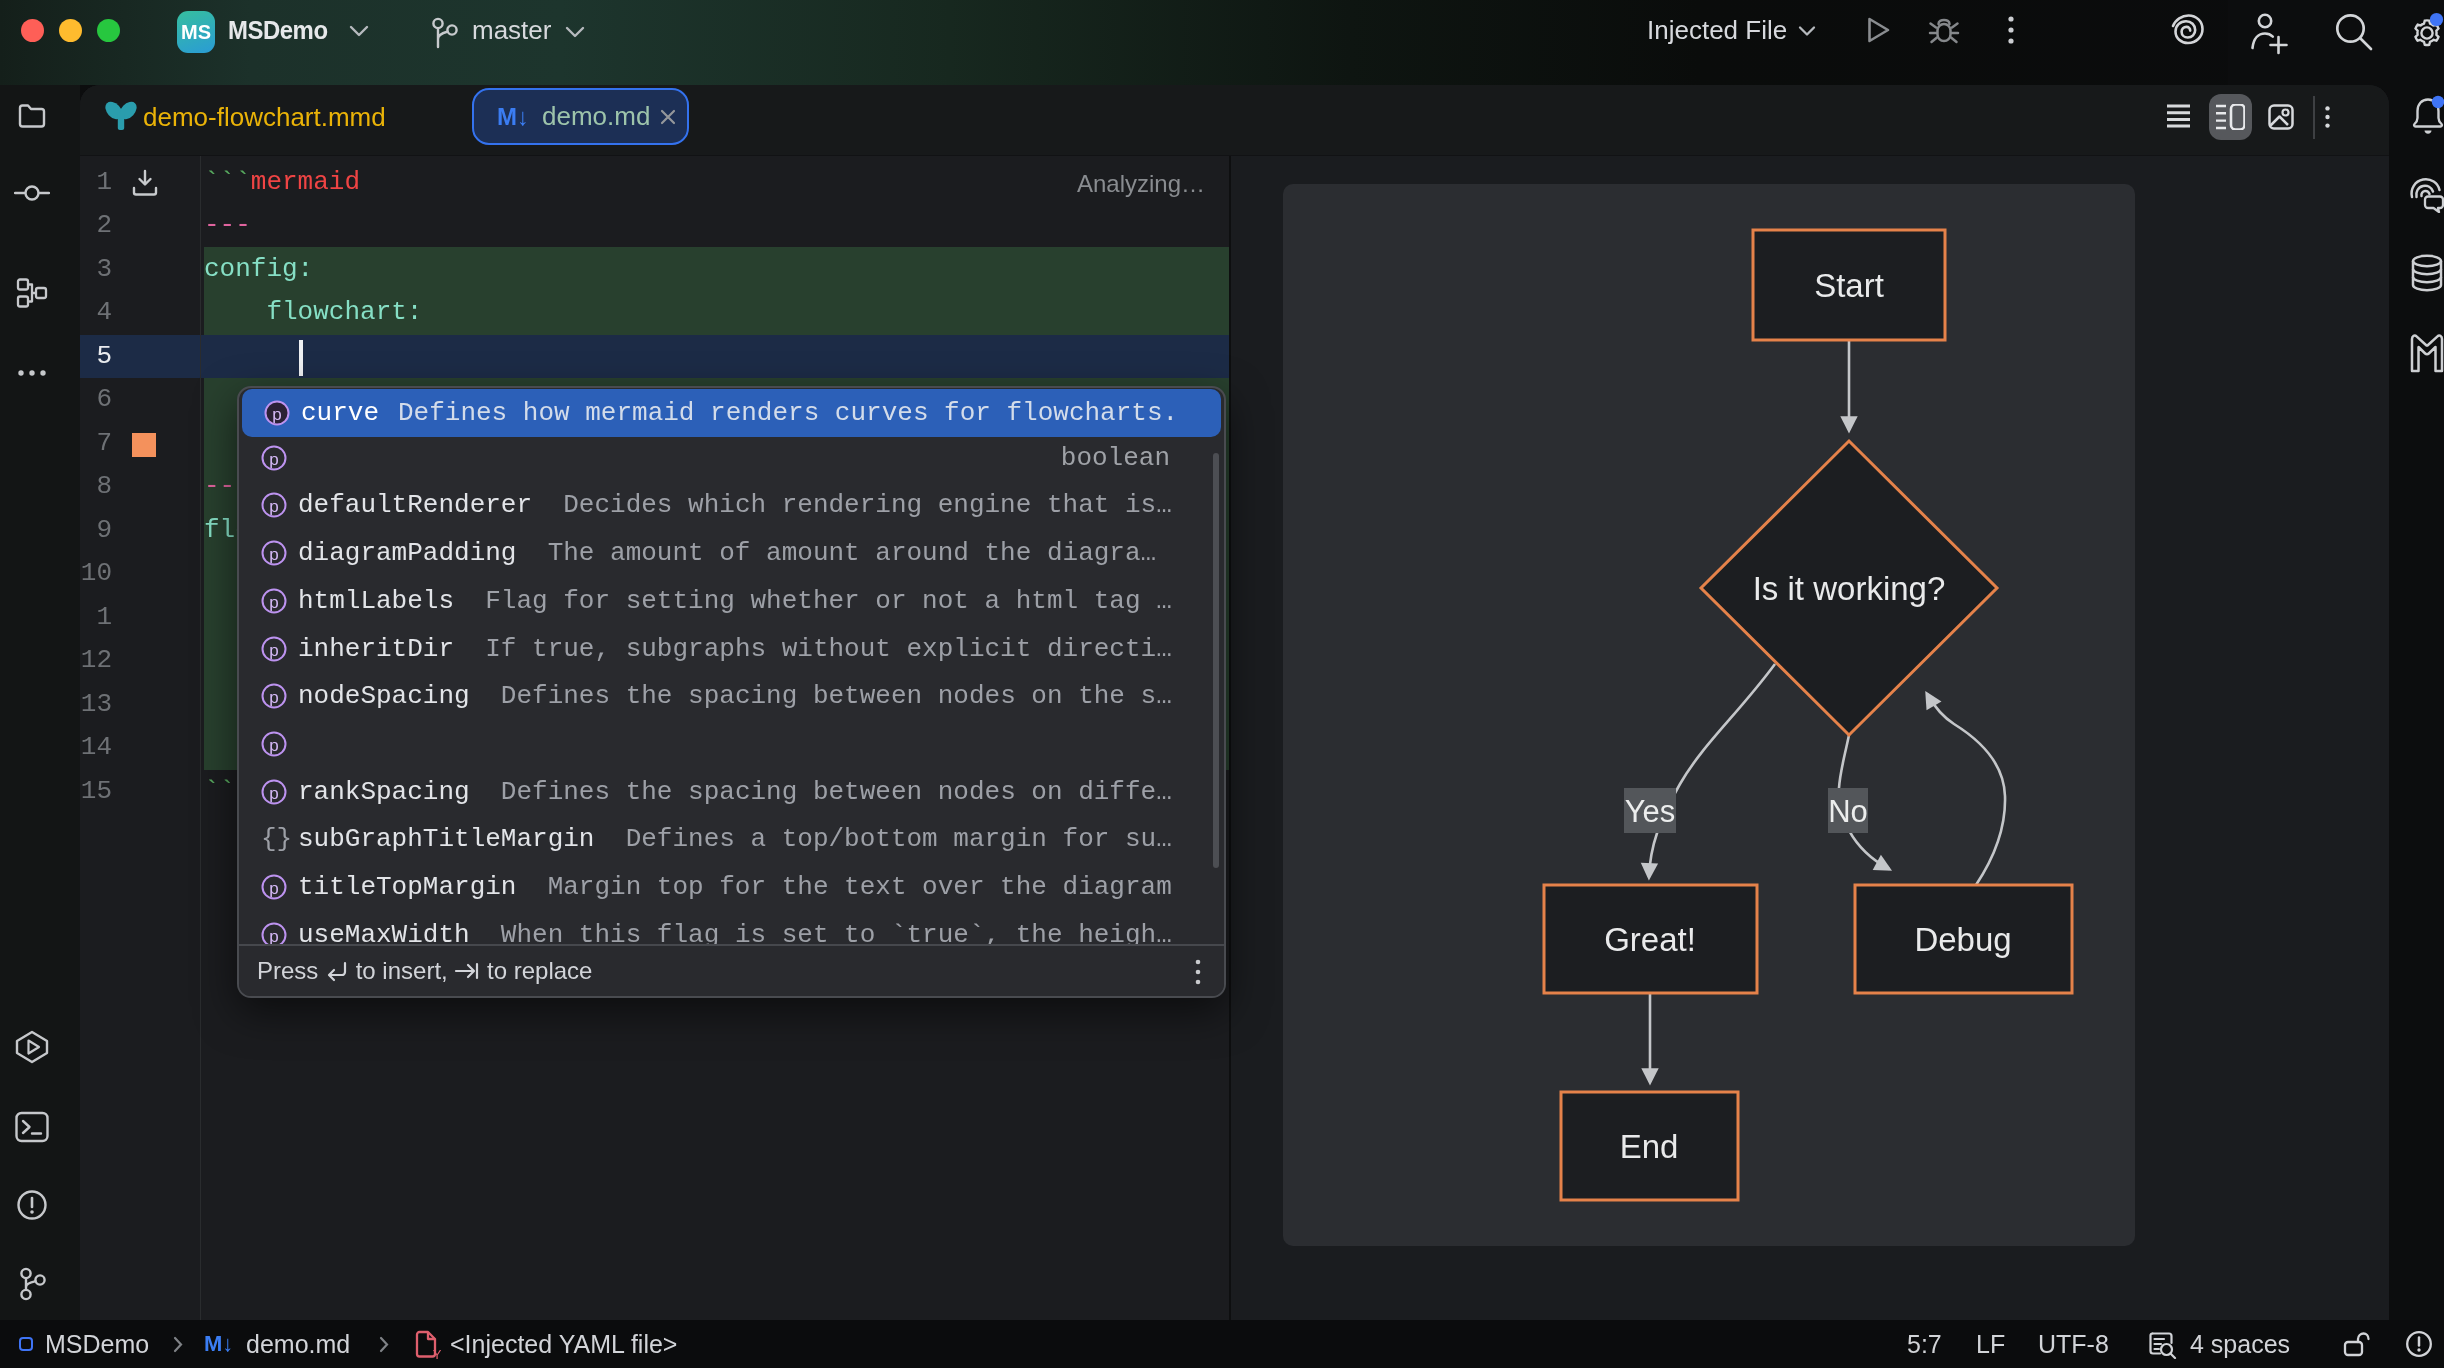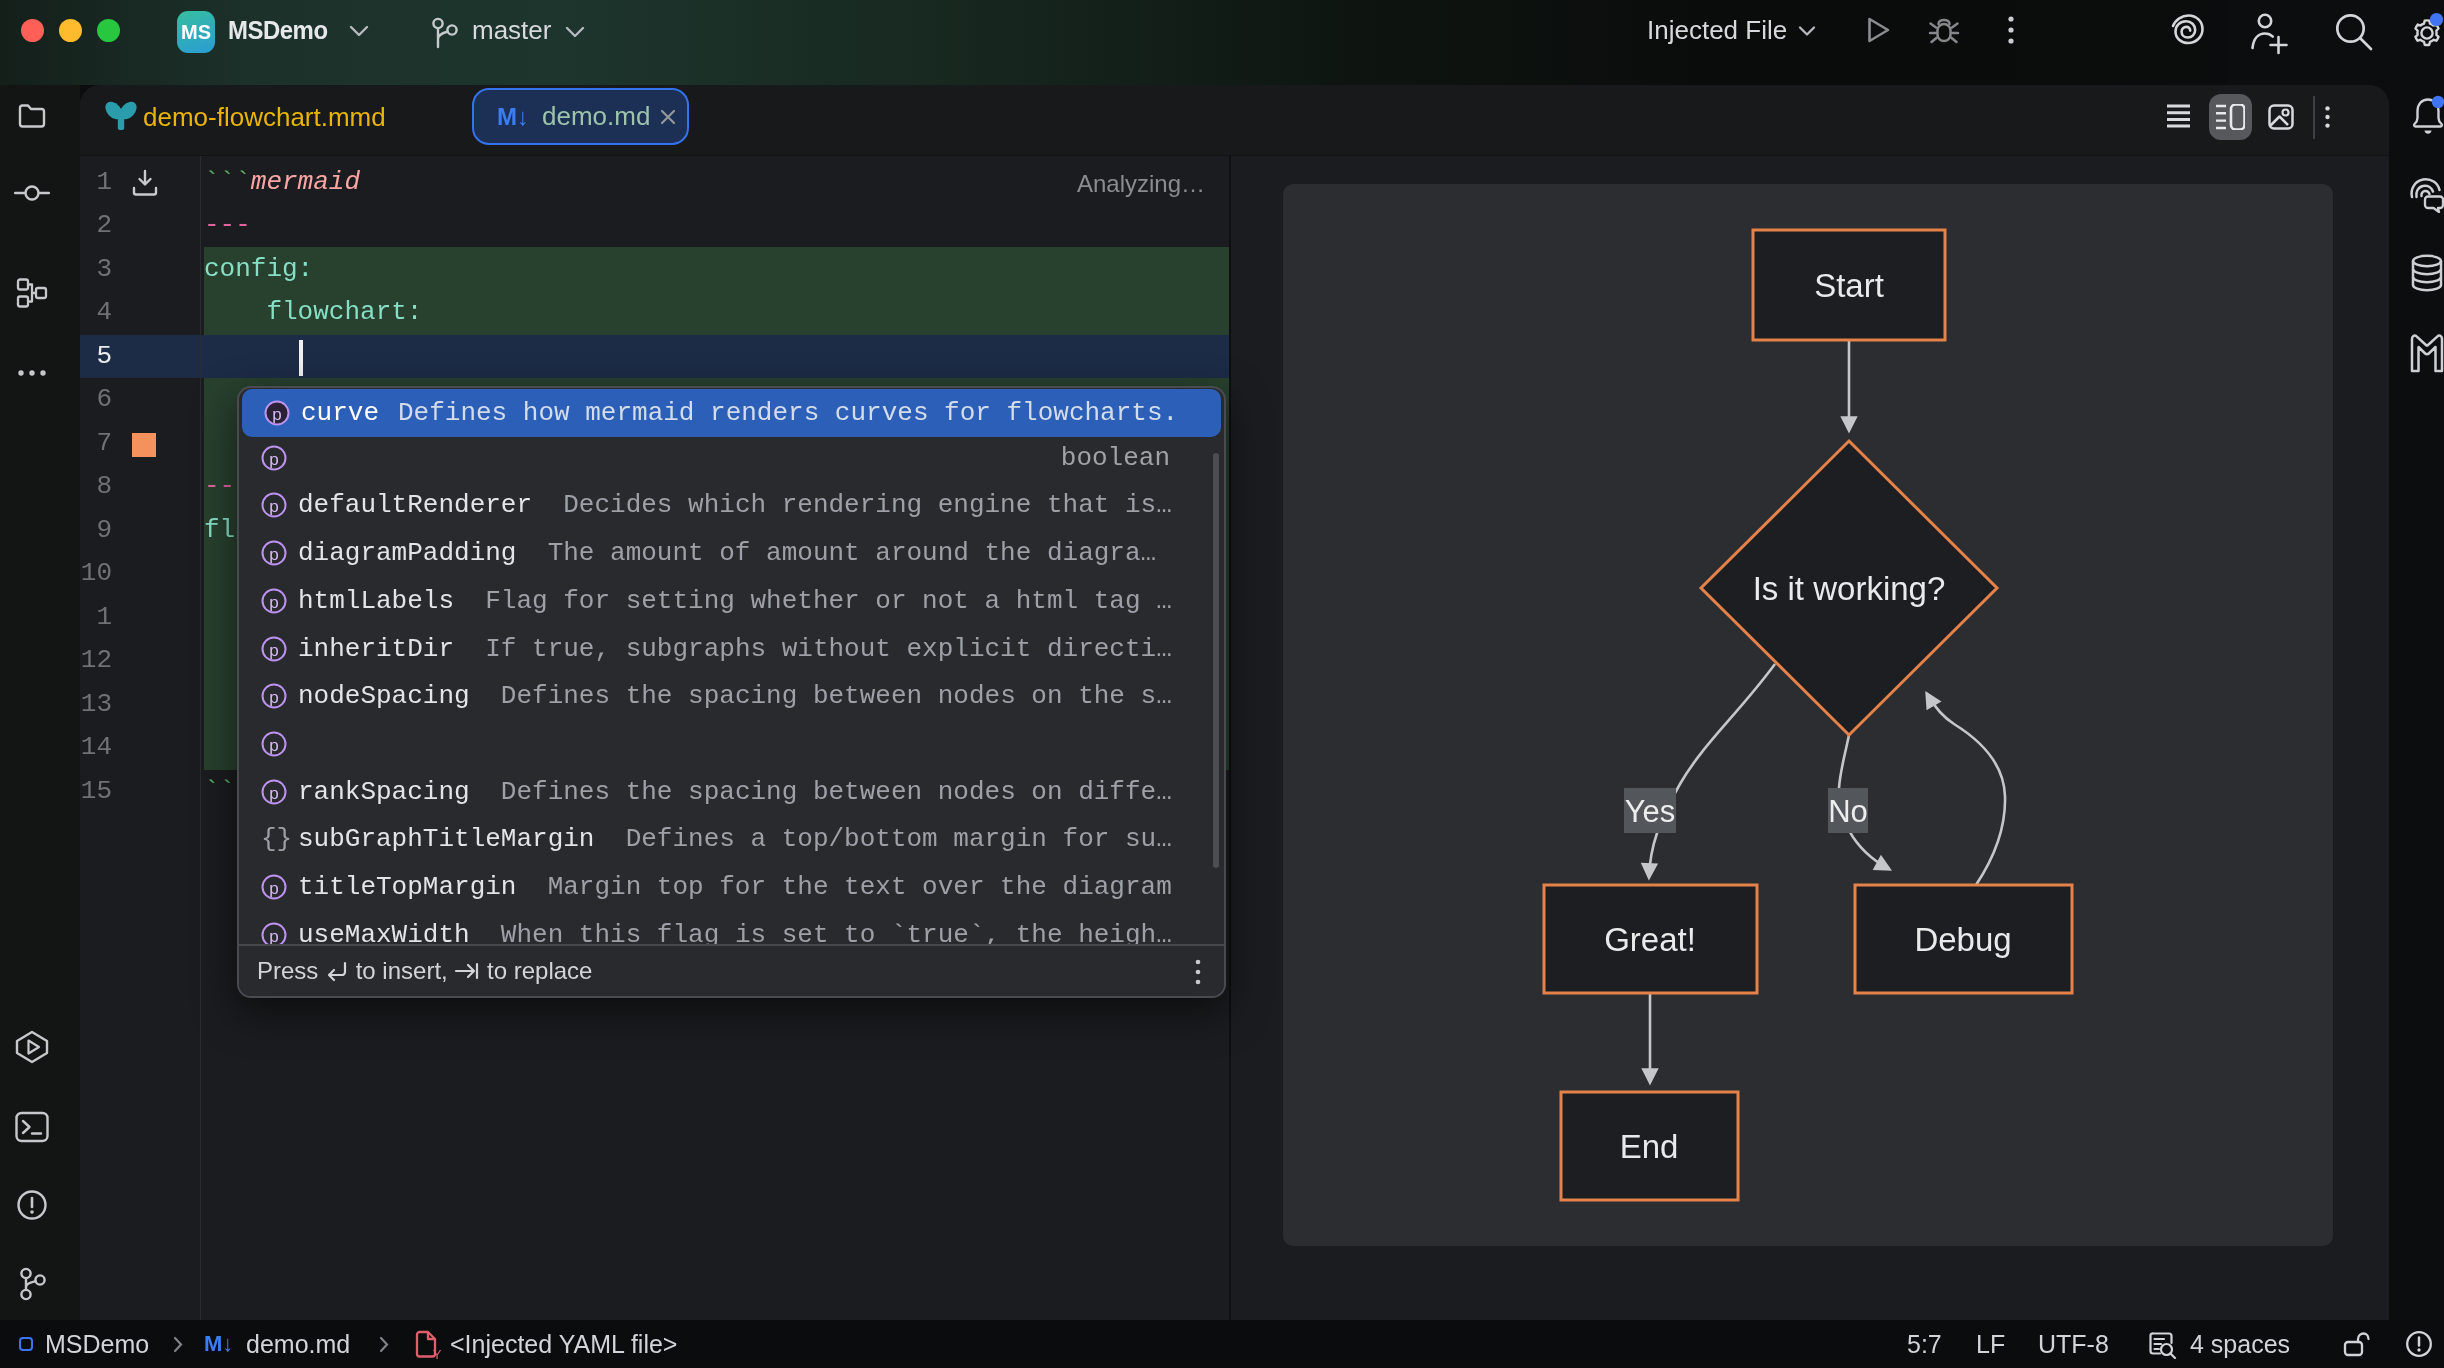--- a/index.html
+++ b/index.html
@@ -21,21 +21,21 @@
   #rsb { left:2389px; top:85px; width:55px; height:1235px; background:#0c0d0e; }
 
   
   #island { left:80px; top:85px; width:2309px; height:1235px; background:#1b1c1f;
             border-radius:20px 20px 0 0; overflow:hidden; }
   #tabbar { left:0; top:0; width:2309px; height:71px; background:#17191a;
             border-bottom:1px solid #111214; }
   #editor { left:0; top:71px; width:1149px; height:1164px; background:#1b1c1f; }
   #divider { left:1149px; top:71px; width:2px; height:1164px; background:#0e0f10; }
   #preview { left:1151px; top:71px; width:1158px; height:1164px; background:#1a1c1f; }
-  #panel { left:52px; top:28px; width:1050px; height:1062px; background:#2b2d31; border-radius:10px; }
+  #panel { left:52px; top:28px; width:852px; height:1062px; background:#2b2d31; border-radius:10px; }
 
   .gln { position:absolute; width:60px; text-align:right; color:#6e7175; font-size:26px; line-height:43.5px; }
   .cl  { position:absolute; font-size:26px; line-height:43.5px; white-space:pre; }
 
   
   #popup { left:237px; top:386px; width:989px; height:612px; background:#292a2e;
            border:2px solid #494b50; border-radius:14px; box-shadow:0 14px 40px rgba(0,0,0,.55);
            overflow:hidden; }
   .prow { position:absolute; left:0; width:985px; height:48px; font-family:"Liberation Mono", monospace;
           font-size:26px; line-height:48px; white-space:pre; color:#e2e4e8; }
@@ -249,21 +249,21 @@
       <div class="gln mono" style="left:-28px; top:613.6px;">15</div>
 
       <svg class="abs" style="left:51px; top:13px;" width="28" height="27" viewBox="0 0 28 27">
         <g stroke="#c8cacd" stroke-width="2.4" fill="none" stroke-linecap="round" stroke-linejoin="round">
           <path d="M14 2 L14 15 M8.5 10 L14 15.5 L19.5 10"></path>
           <path d="M3 19 L3 23.5 C3 24.6 3.9 25.5 5 25.5 L23 25.5 C24.1 25.5 25 24.6 25 23.5 L25 19"></path>
         </g>
       </svg>
       <div class="abs" style="left:52px; top:277px; width:24px; height:24px; background:#f4915c;"></div>
 
-      <div class="cl mono" style="left:124px; top:4.6px;"><span style="color:#57a85e;">```</span><span style="color:#fca5a5;font-style:italic;">mermaid</span></div>
+      <div class="cl mono" style="left:124px; top:4.6px;"><span style="color:#57a85e;">```</span><span style="color:#ef4444;">mermaid</span></div>
       <div class="cl mono" style="left:124px; top:48.1px; color:#e0649e;">---</div>
       <div class="cl mono" style="left:124px; top:91.6px; color:#86dfc5;">config:</div>
       <div class="cl mono" style="left:124px; top:135.1px; color:#86dfc5;">    flowchart:</div>
       <div class="cl mono" style="left:124px; top:309.1px; color:#e0649e;">---</div>
       <div class="cl mono" style="left:124px; top:352.6px; color:#86dfc5;">flowchart LR</div>
       <div class="cl mono" style="left:124px; top:613.6px; color:#57a85e;">```</div>
 
       <div class="abs" style="left:219px; top:184px; width:3.5px; height:36px; background:#eef0f2;"></div>
 
       <div class="abs" style="left:885px; top:14px; width:240px; text-align:right; font-size:24px; color:#898c90;">Analyzing…</div>

